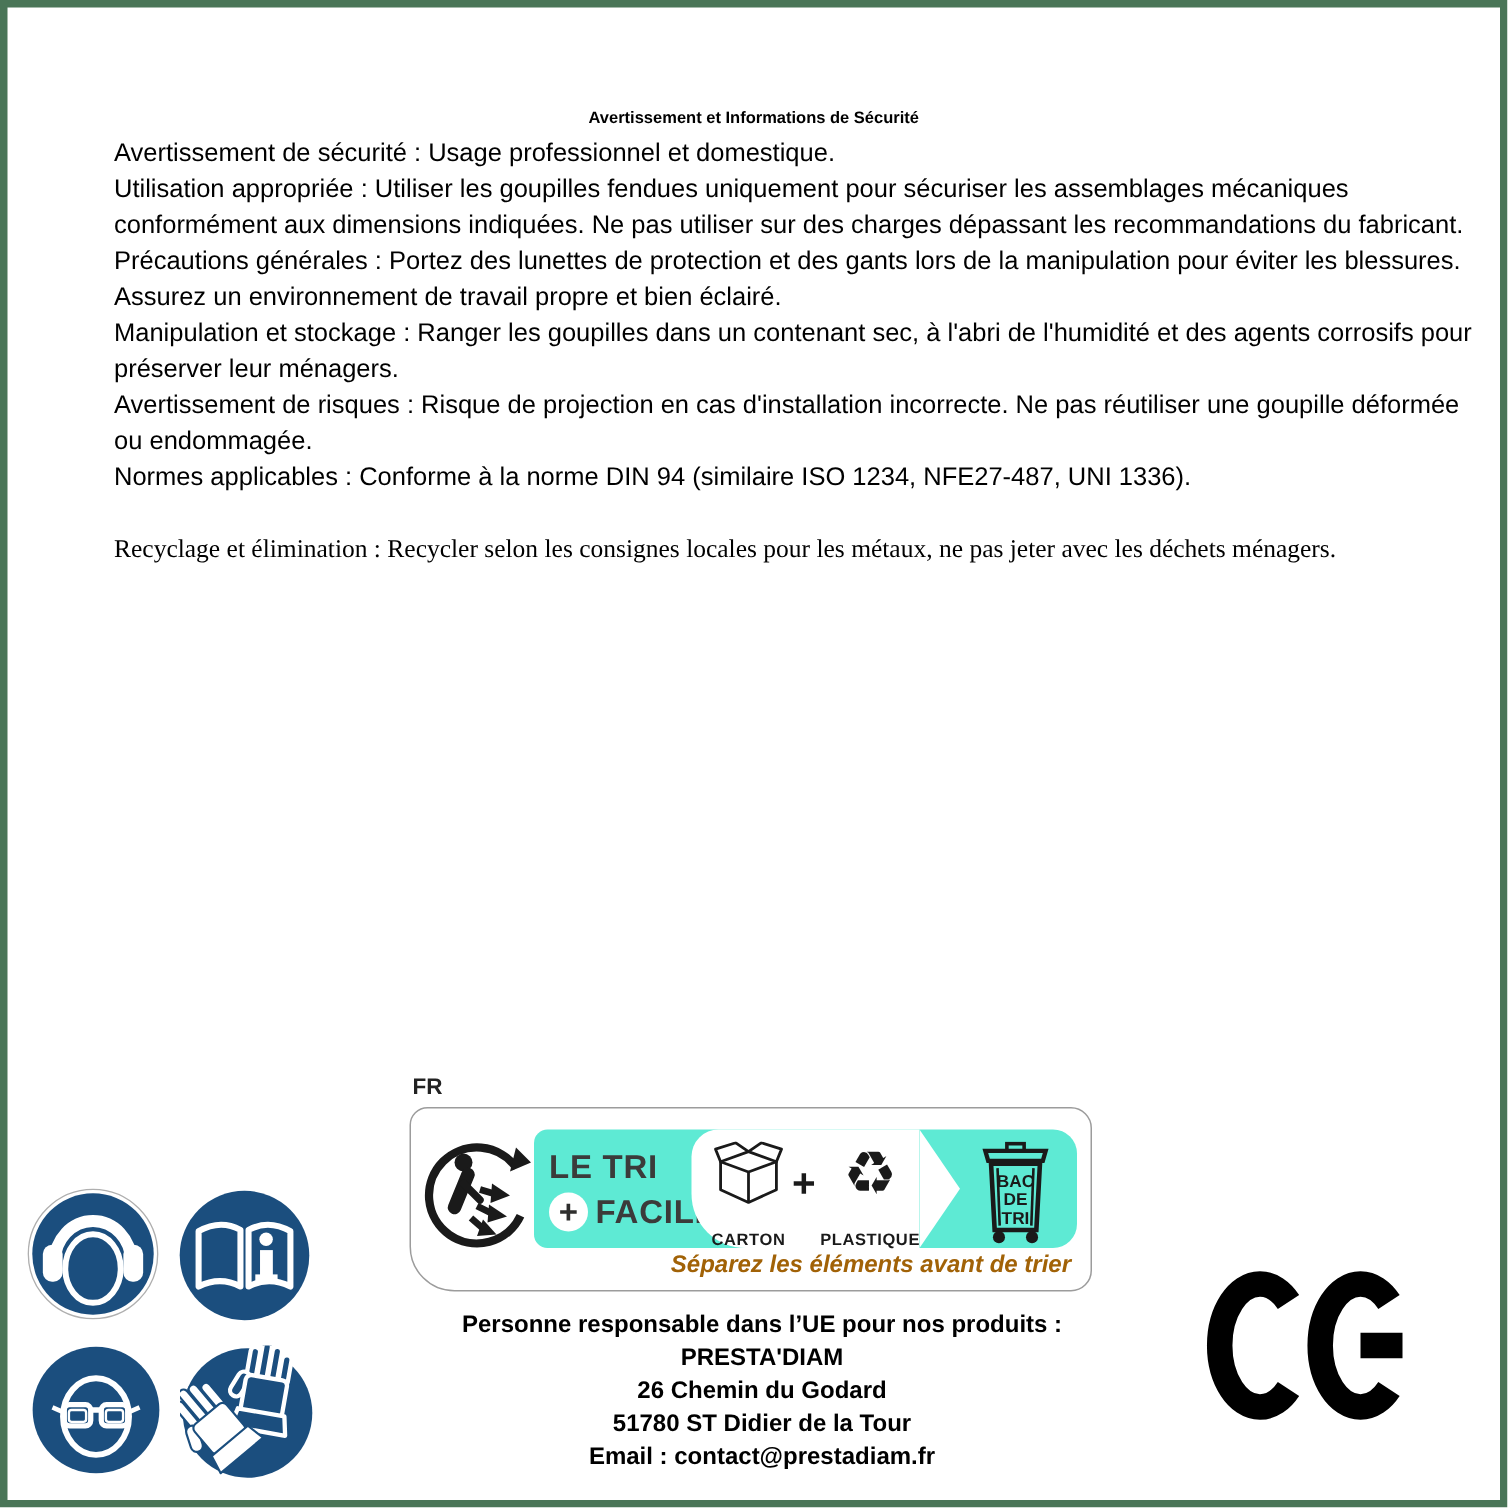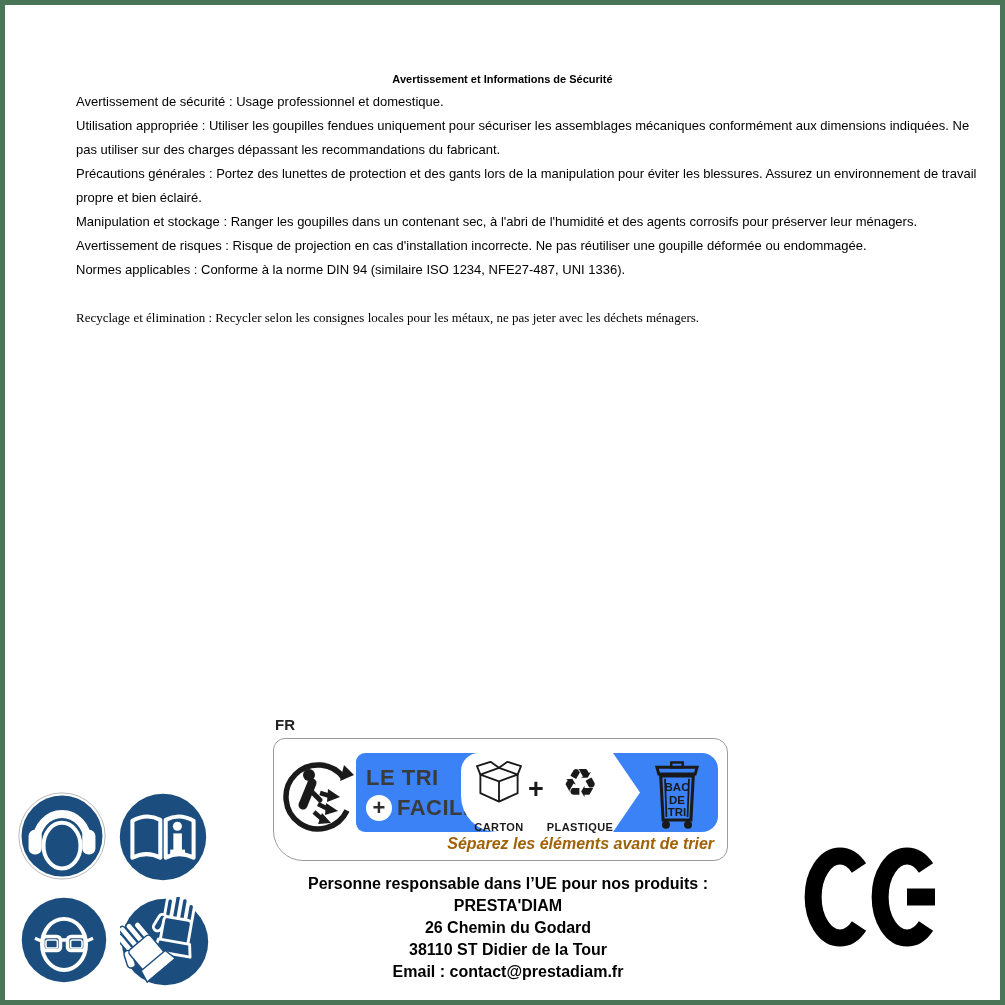--- a/index.html
+++ b/index.html
@@ -7,38 +7,38 @@
     position:relative;width:1005px;height:1005px;box-sizing:border-box;
     border:5px solid #4A7557;background:#fff;overflow:hidden;
     font-family:"Liberation Sans",sans-serif;color:#000;
   }
   .title{
     position:absolute;top:20px;left:0;width:100%;text-align:center;
     font-size:11px;font-weight:bold;margin-top:48px;
   }
   .bodytext{
     position:absolute;left:71px;top:85px;width:906px;
-    font-size:13px;line-height:24px;
+    font-size:17px;line-height:24px;
   }
   .bodytext p{margin:0;}
   .bodytext p.gap-before{margin-top:24px;font-family:Liberation Serif, serif;}
 
   
   .msafe{position:absolute;}
 
   
   .fr-code{position:absolute;left:270px;top:711px;font-size:15px;font-weight:bold;color:#222;}
   .label-box{
     position:absolute;left:268px;top:733px;width:455px;height:123px;box-sizing:border-box;
     background:#fff;border:1.5px solid #9C9C9C;border-radius:12px 14px 14px 30px;
   }
   .triman{position:absolute;left:8px;top:12px;}
   .yellow-band{
     position:absolute;left:82px;top:14px;width:362px;height:79px;
-    background:#3b82f6;border-radius:9px 16px 16px 9px;
+    background:#5eead4;border-radius:9px 16px 16px 9px;
   }
   .headline{position:absolute;left:10px;top:12px;color:#3B3B3A;}
   .hl1{font-size:22px;font-weight:bold;letter-spacing:0.5px;}
   .hl2{display:flex;align-items:center;margin-top:4px;}
   .plus-disc{
     width:26px;height:26px;border-radius:50%;background:#fff;color:#2e2e2d;
     font-size:22px;font-weight:bold;line-height:26px;text-align:center;margin-right:5px;
   }
   .hl2-word{font-size:22px;font-weight:bold;letter-spacing:0.5px;}
   .white-zone{
@@ -196,21 +196,21 @@
       <text x="24" y="57" text-anchor="middle" font-family="Liberation Sans, sans-serif" font-size="12" font-weight="bold" fill="#1a1a1a">TRI</text>
     </svg>
 
     <div class="tagline">Séparez les éléments avant de trier</div>
   </div>
 
   <div class="address">
     <div>Personne responsable dans l’UE pour nos produits :</div>
     <div>PRESTA'DIAM</div>
     <div>26 Chemin du Godard</div>
-    <div>38110 ST Didier de la Tour</div>
+    <div>51780 ST Didier de la Tour</div>
     <div>Email : contact@prestadiam.fr</div>
   </div>
 
   <svg class="ce" width="140" height="100" viewBox="0 0 140 100">
     <path d="M56,21 A27 41 0 1 0 56,79" fill="none" stroke="#000" stroke-width="17"></path>
     <path d="M123,21 A27 41 0 1 0 123,79" fill="none" stroke="#000" stroke-width="17"></path>
     <path d="M104,50 H132" fill="none" stroke="#000" stroke-width="17"></path>
   </svg>
 
 </div>

